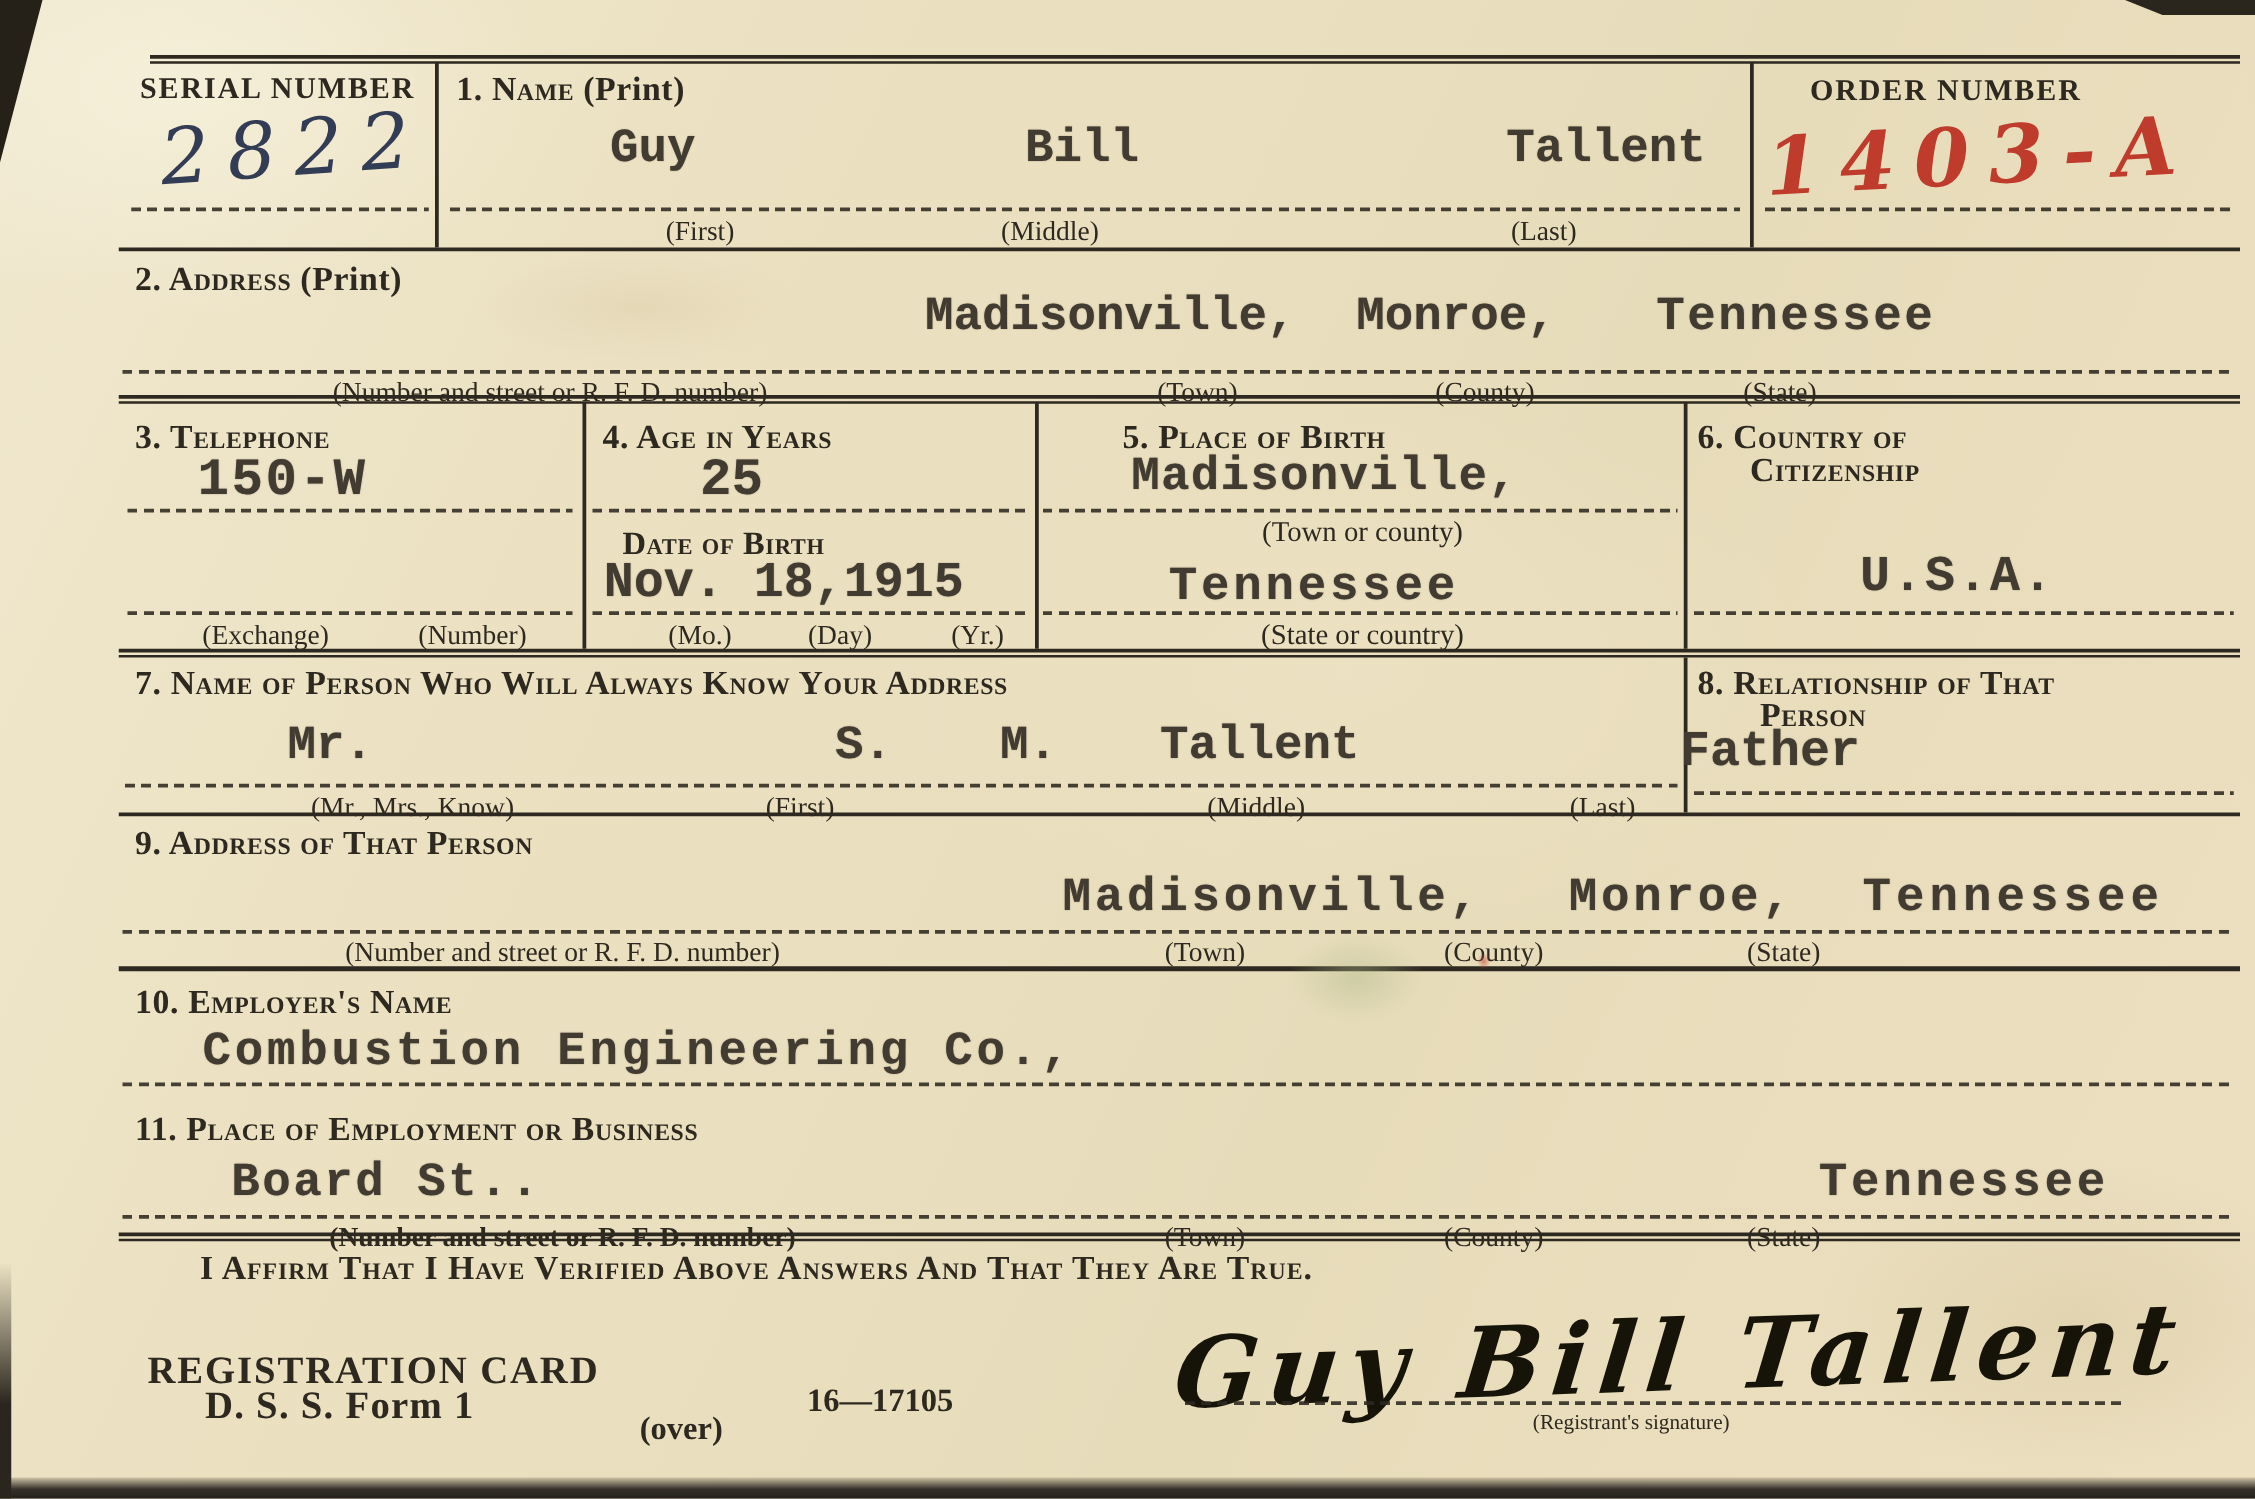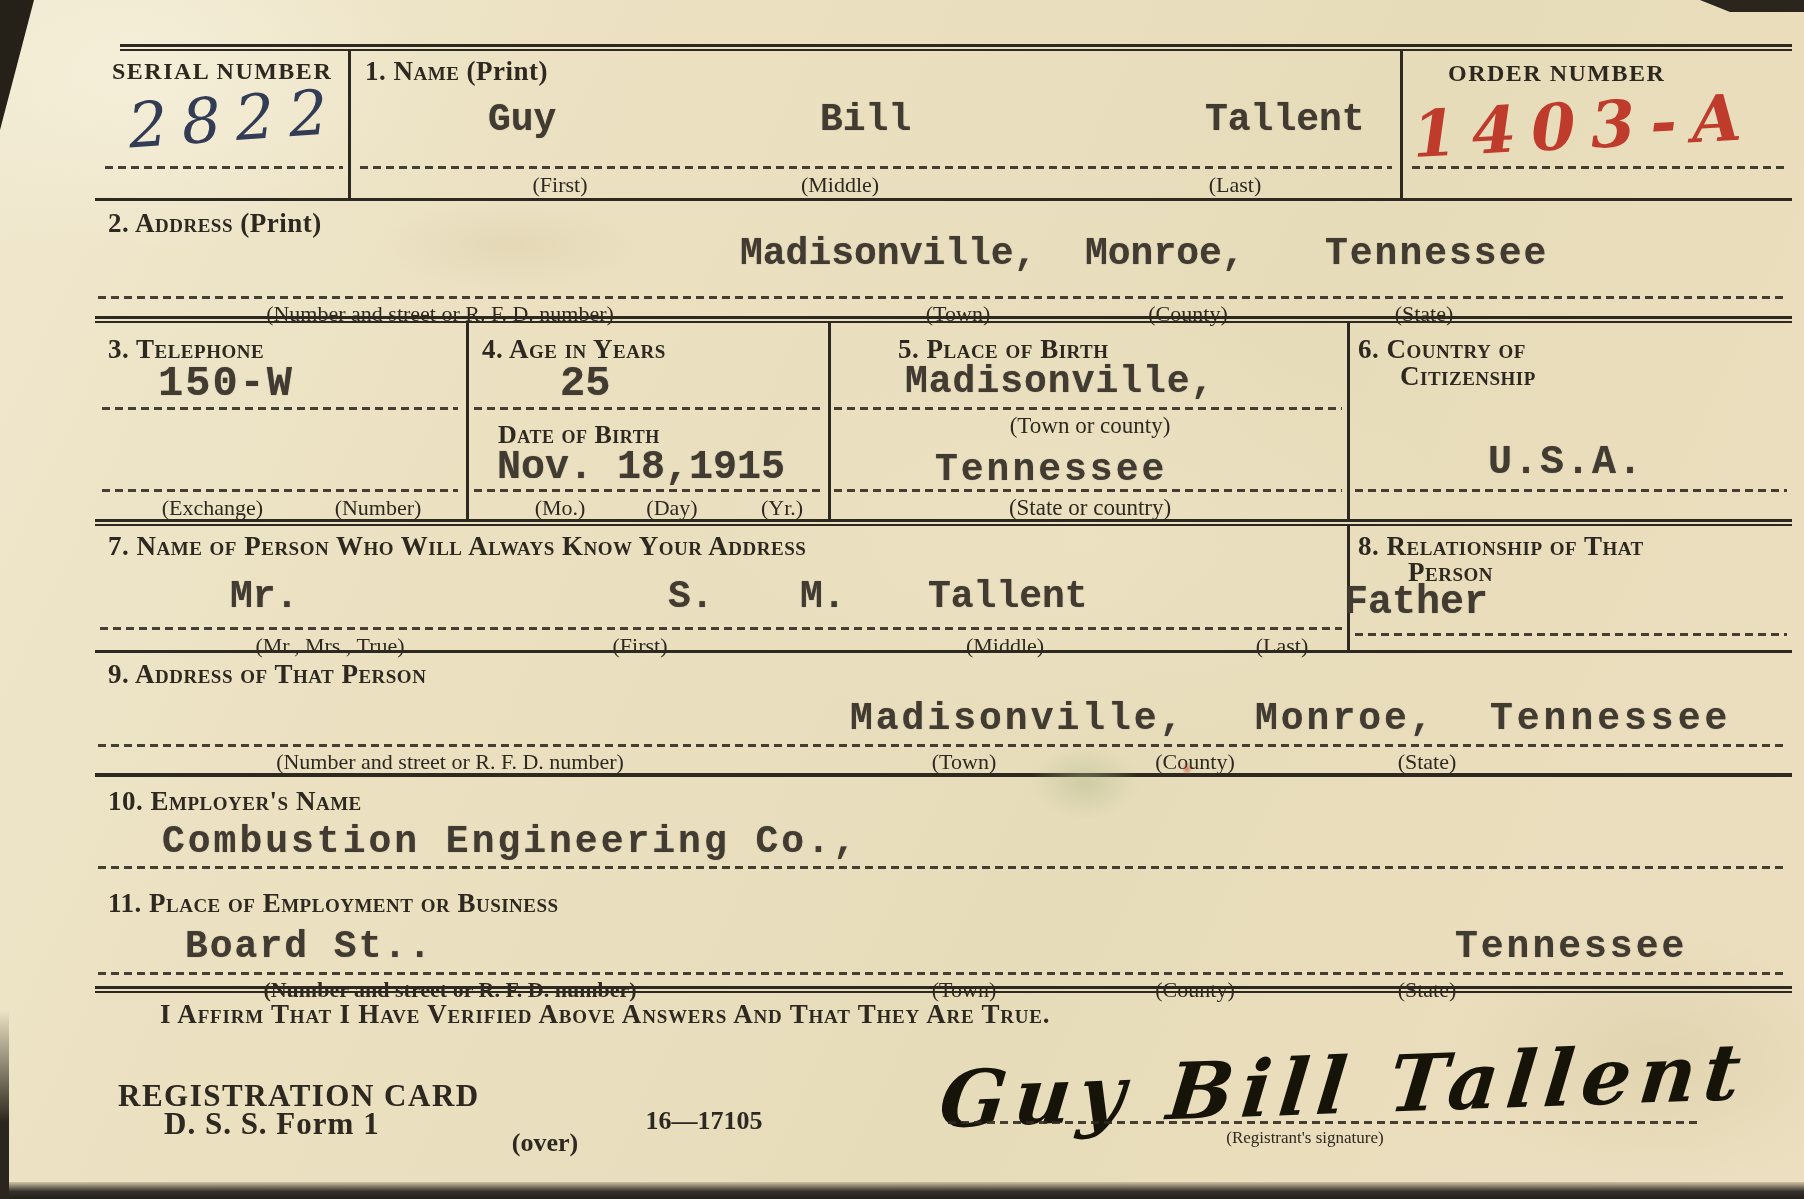--- a/index.html
+++ b/index.html
@@ -96,21 +96,21 @@
   <div class="abs tw" style="left:158px;top:360px;font-size:42px;letter-spacing:2px;">150-W</div>
   <div class="abs dash" style="left:102px;top:407px;width:356px;"></div>
   <div class="abs dash" style="left:102px;top:489px;width:356px;"></div>
   <div class="abs sub" style="left:130px;top:495px;width:165px;">(Exchange)</div>
   <div class="abs sub" style="left:298px;top:495px;width:160px;">(Number)</div>
 
   <div class="abs lab" style="left:482px;top:334px;">4. Age in Years</div>
   <div class="abs tw" style="left:560px;top:360px;font-size:42px;">25</div>
   <div class="abs dash" style="left:474px;top:407px;width:348px;"></div>
   <div class="abs lab" style="left:498px;top:420px;width:300px;text-align:left;font-size:26px;">Date of Birth</div>
-  <div class="abs tw" style="left:497px;top:445px;font-size:40px;">Nov. 18,1915</div>
+  <div class="abs tw" style="left:483px;top:445px;font-size:40px;">Nov. 18,1915</div>
   <div class="abs dash" style="left:474px;top:489px;width:348px;"></div>
   <div class="abs sub" style="left:500px;top:495px;width:120px;">(Mo.)</div>
   <div class="abs sub" style="left:612px;top:495px;width:120px;">(Day)</div>
   <div class="abs sub" style="left:722px;top:495px;width:120px;">(Yr.)</div>
 
   <div class="abs lab" style="left:898px;top:334px;">5. Place of Birth</div>
   <div class="abs tw" style="left:905px;top:360px;letter-spacing:1px;">Madisonville,</div>
   <div class="abs dash" style="left:834px;top:407px;width:508px;"></div>
   <div class="abs sub" style="left:950px;top:413px;width:280px;font-size:23px;">(Town or county)</div>
   <div class="abs tw" style="left:935px;top:448px;letter-spacing:3px;">Tennessee</div>
@@ -121,21 +121,21 @@
   <div class="abs lab" style="left:1400px;top:361px;">Citizenship</div>
   <div class="abs tw" style="left:1488px;top:440px;font-size:40px;letter-spacing:2px;">U.S.A.</div>
   <div class="abs dash" style="left:1355px;top:489px;width:432px;"></div>
 
   <div class="abs lab" style="left:108px;top:531px;">7. Name of Person Who Will Always Know Your Address</div>
   <div class="abs tw" style="left:230px;top:575px;">Mr.</div>
   <div class="abs tw" style="left:668px;top:575px;">S.</div>
   <div class="abs tw" style="left:800px;top:575px;">M.</div>
   <div class="abs tw" style="left:928px;top:575px;">Tallent</div>
   <div class="abs dash" style="left:100px;top:627px;width:1242px;"></div>
-  <div class="abs sub" style="left:210px;top:633px;width:240px;">(Mr., Mrs., True)</div>
+  <div class="abs sub" style="left:210px;top:633px;width:240px;">(Mr., Mrs., Know)</div>
   <div class="abs sub" style="left:580px;top:633px;width:120px;">(First)</div>
   <div class="abs sub" style="left:945px;top:633px;width:120px;">(Middle)</div>
   <div class="abs sub" style="left:1222px;top:633px;width:120px;">(Last)</div>
 
   <div class="abs lab" style="left:1358px;top:531px;">8. Relationship of That</div>
   <div class="abs lab" style="left:1408px;top:557px;">Person</div>
   <div class="abs tw" style="left:1344px;top:580px;font-size:40px;">Father</div>
   <div class="abs dash" style="left:1355px;top:633px;width:432px;"></div>
 
   <div class="abs lab" style="left:108px;top:659px;">9. Address of That Person</div>

